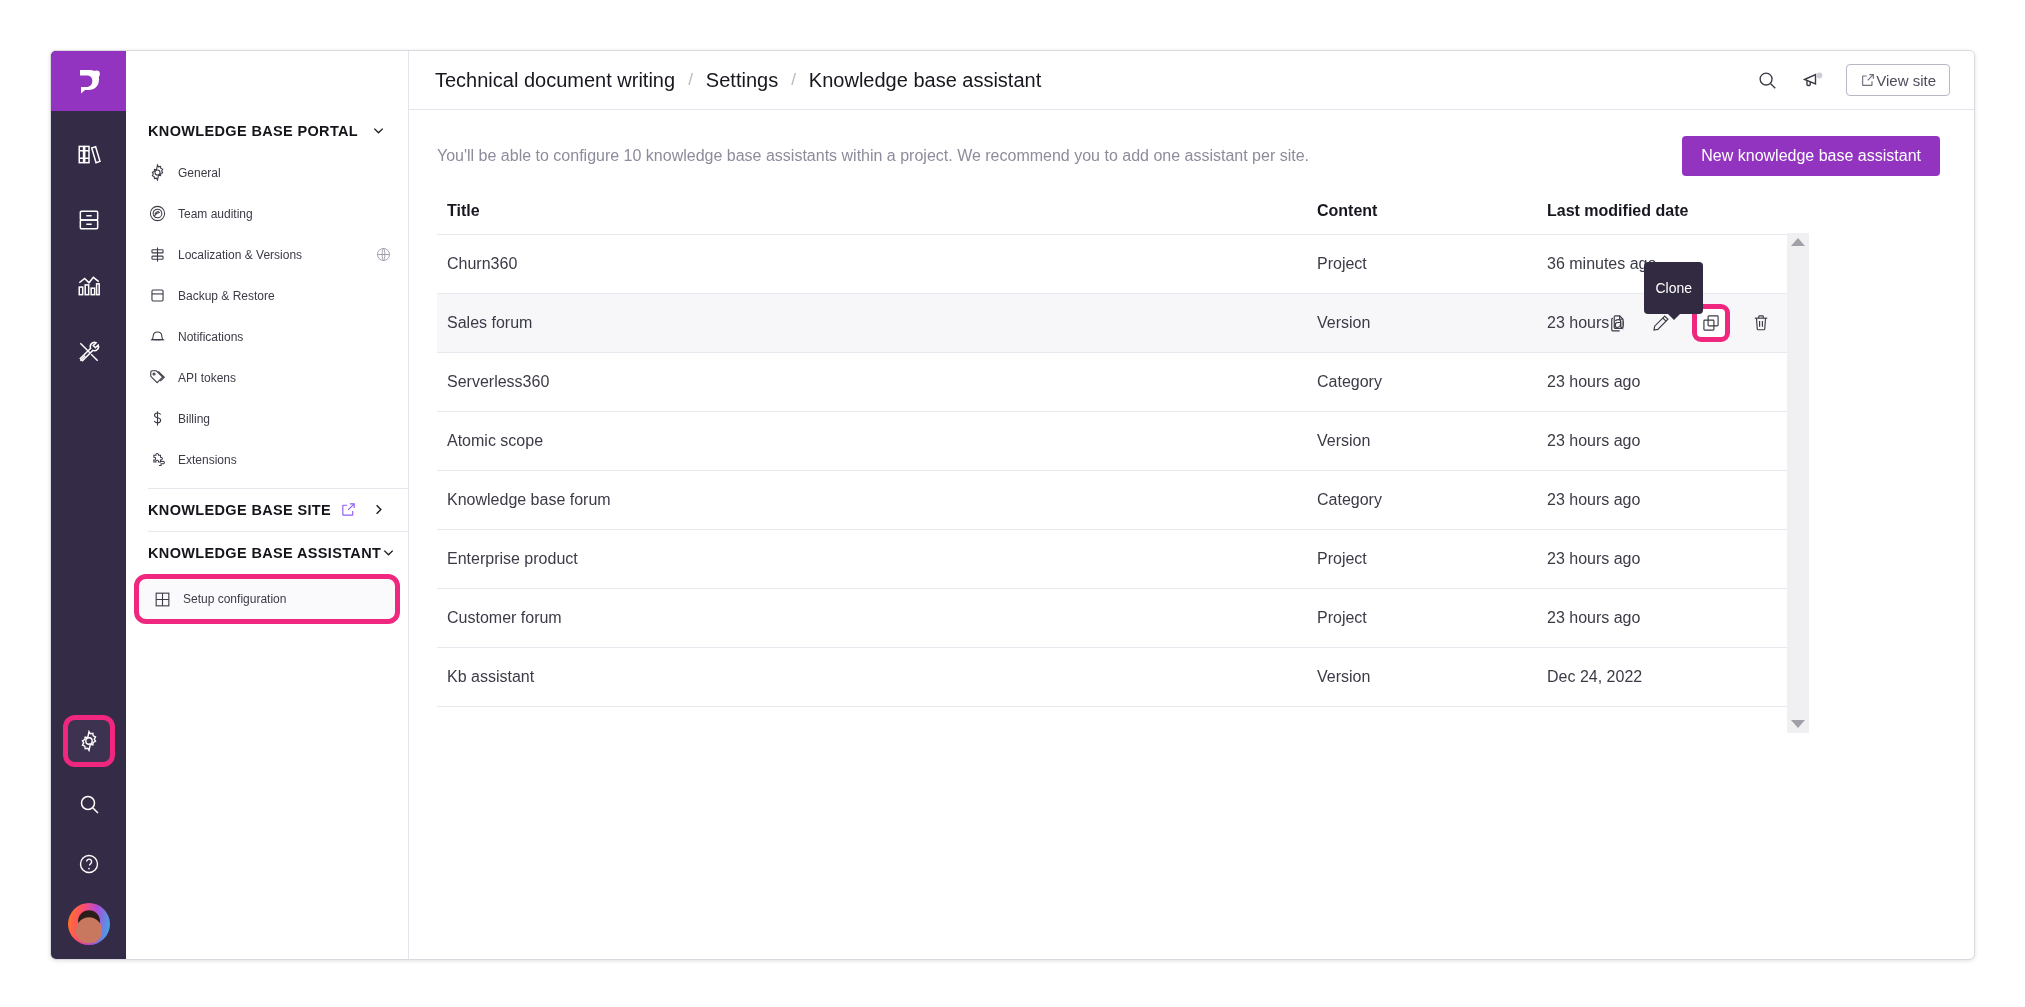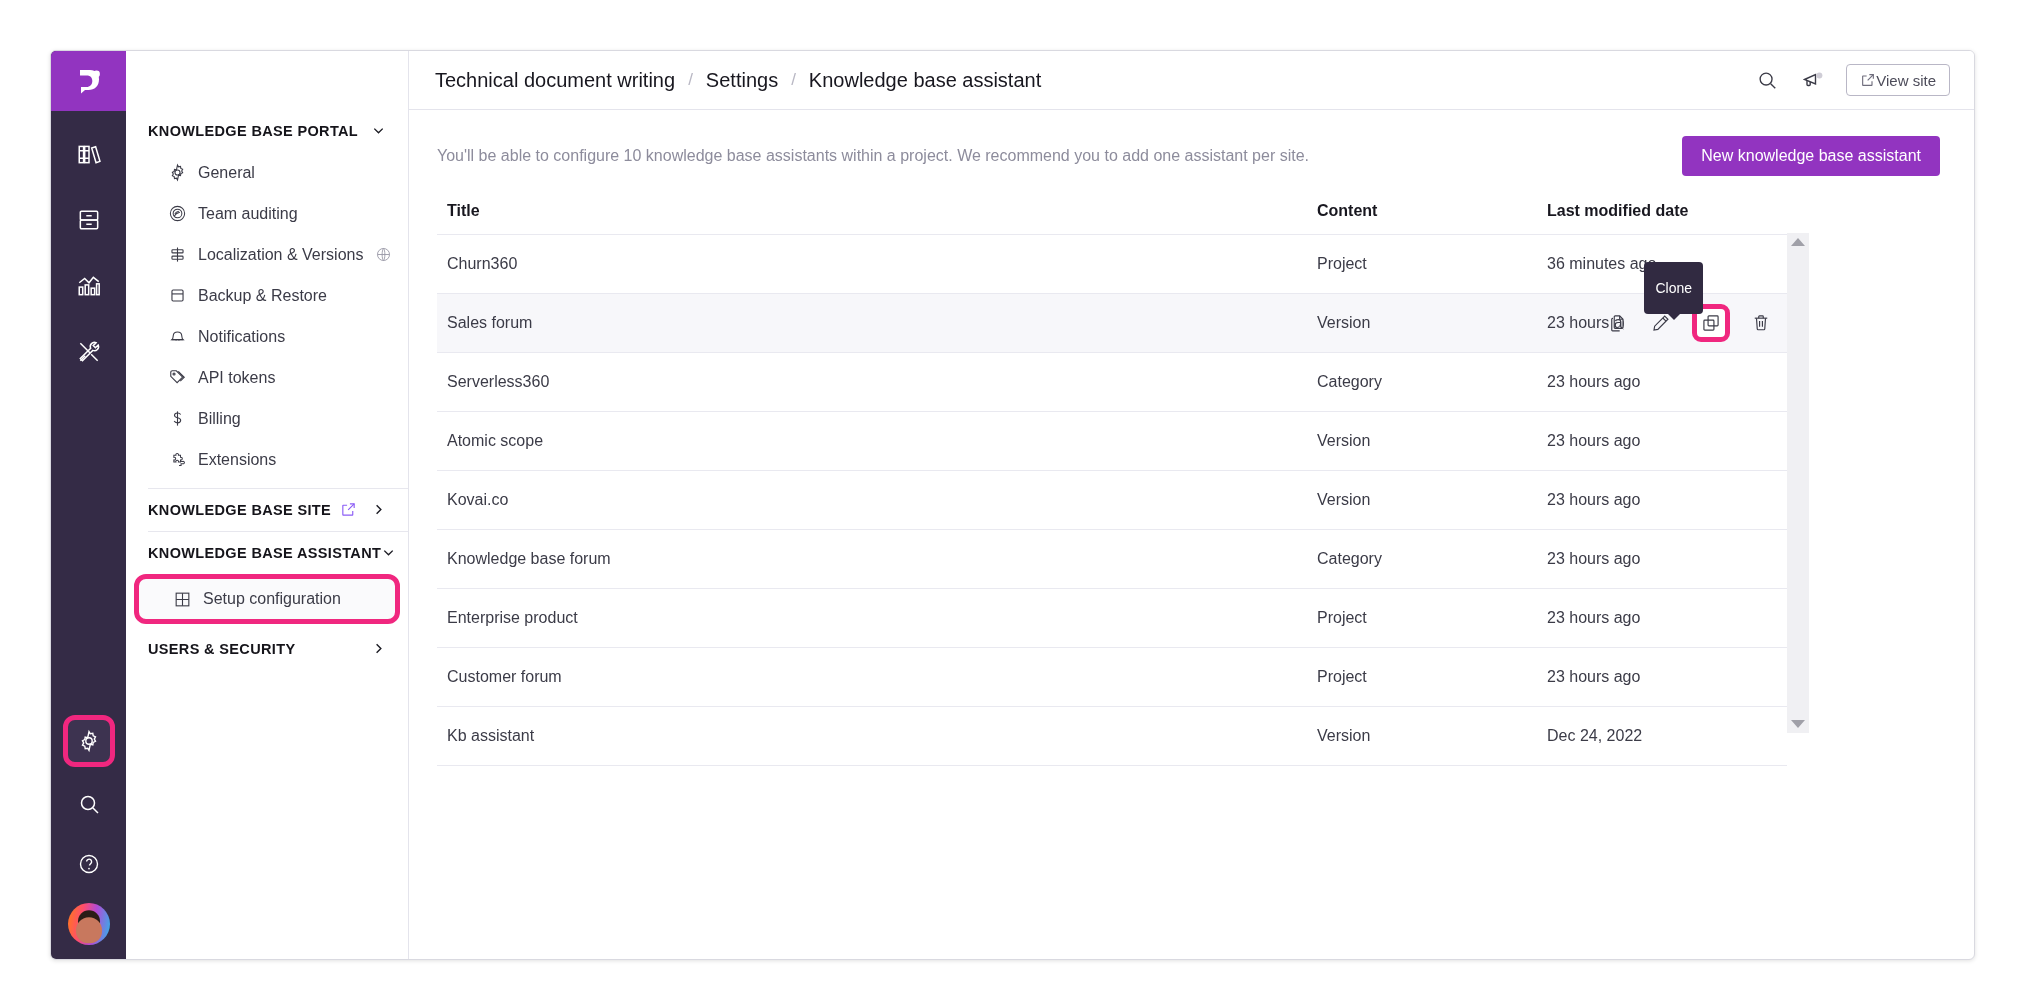--- a/index.html
+++ b/index.html
@@ -85,23 +85,22 @@
     font-size: 14.5px; font-weight: 700; letter-spacing: .35px;
     color: #15141a;
     cursor: pointer;
   }
   .nav-group-head .lbl { flex: 1; white-space: nowrap; }
   .nav-group-head .chev { color:#1b1b23; font-size: 15px; line-height:1; }
   .nav-item {
     display: flex; align-items: center;
     height: 41px;
     padding-left: 22px; padding-right: 16px;
-    font-size: 16px; color: #3b3b47;
+    font-size: 12px; color: #3b3b47;
     cursor: pointer;
-    margin-left: 20px;
   }
   .nav-item .ico { width: 30px; flex:0 0 30px; display:flex; align-items:center; color:#3b3b47;}
   .nav-item .txt { flex: 1; white-space: nowrap; }
   .nav-item .trail { color:#9b9aa8; display:flex; align-items:center; }
   .nav-sep { height:1px; background:#e7e7ee; margin: 8px 0 0 22px; }
   .hl-setup {
     margin: 0 8px;
     border: 5px solid #f0277f;
     border-radius: 12px;
     background: #fafafc;
@@ -401,28 +400,20 @@
         <span class="ico">
           <svg width="19" height="19" viewBox="0 0 24 24" fill="none" stroke="currentColor" stroke-width="1.4">
             <rect x="4" y="4" width="16" height="16"></rect>
               <path d="M12 4v16M4 12h16"></path>
           </svg>
         </span>
         <span class="txt">Setup configuration</span>
       </div>
     </div>
 
-    <div class="nav-group-head" style="margin-top:4px">
-      <span class="lbl">USERS &amp; SECURITY</span>
-      <span class="chev">
-        <svg width="15" height="15" viewBox="0 0 16 16" fill="none" stroke="#1b1b23" stroke-width="1.5">
-            <path d="M6 3.5L10.5 8 6 12.5"></path>
-          </svg>
-      </span>
-    </div>
   </div>
 
   <div class="main">
 
     <div class="topbar">
       <span class="crumb">Technical document writing</span>
       <span class="crumb-sep">/</span>
       <span class="crumb">Settings</span>
       <span class="crumb-sep">/</span>
       <span class="crumb">Knowledge base assistant</span>
@@ -524,25 +515,20 @@
               <td class="c-title">Serverless360</td>
               <td>Category</td>
               <td>23 hours ago</td>
             </tr>
             <tr>
               <td class="c-title">Atomic scope</td>
               <td>Version</td>
               <td>23 hours ago</td>
             </tr>
             <tr>
-              <td class="c-title">Kovai.co</td>
-              <td>Version</td>
-              <td>23 hours ago</td>
-            </tr>
-            <tr>
               <td class="c-title">Knowledge base forum</td>
               <td>Category</td>
               <td>23 hours ago</td>
             </tr>
             <tr>
               <td class="c-title">Enterprise product</td>
               <td>Project</td>
               <td>23 hours ago</td>
             </tr>
             <tr>

